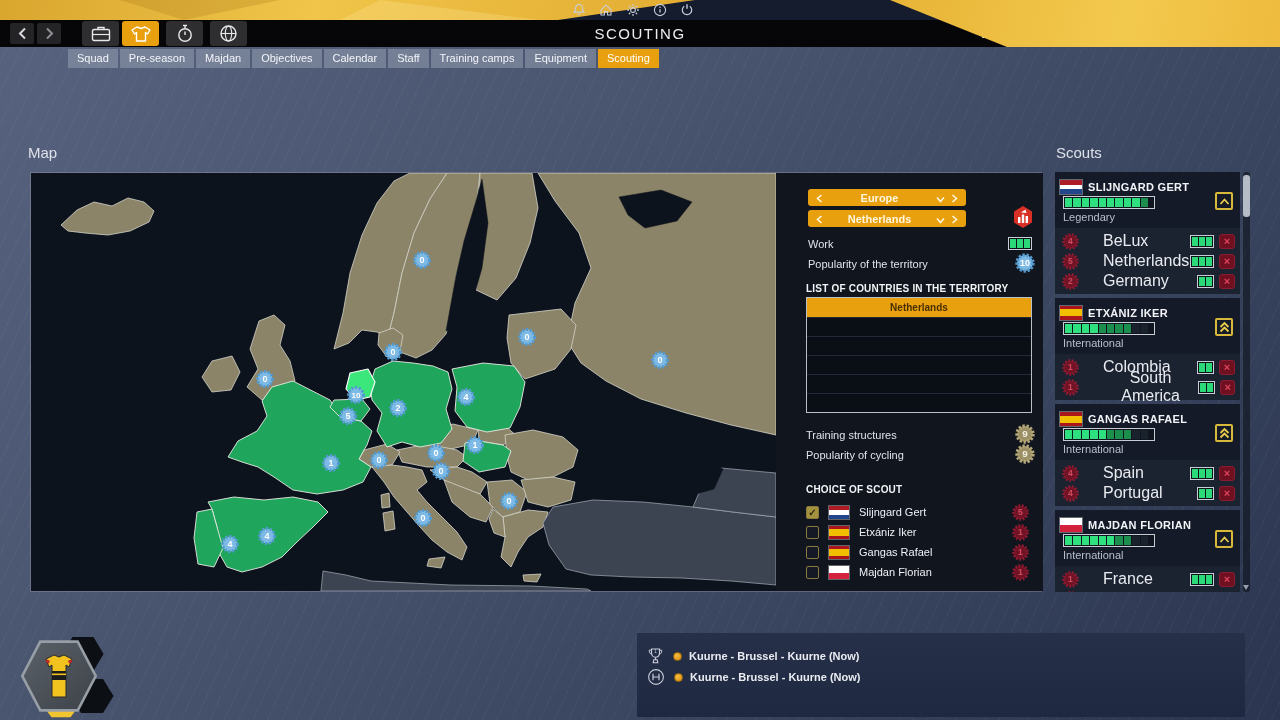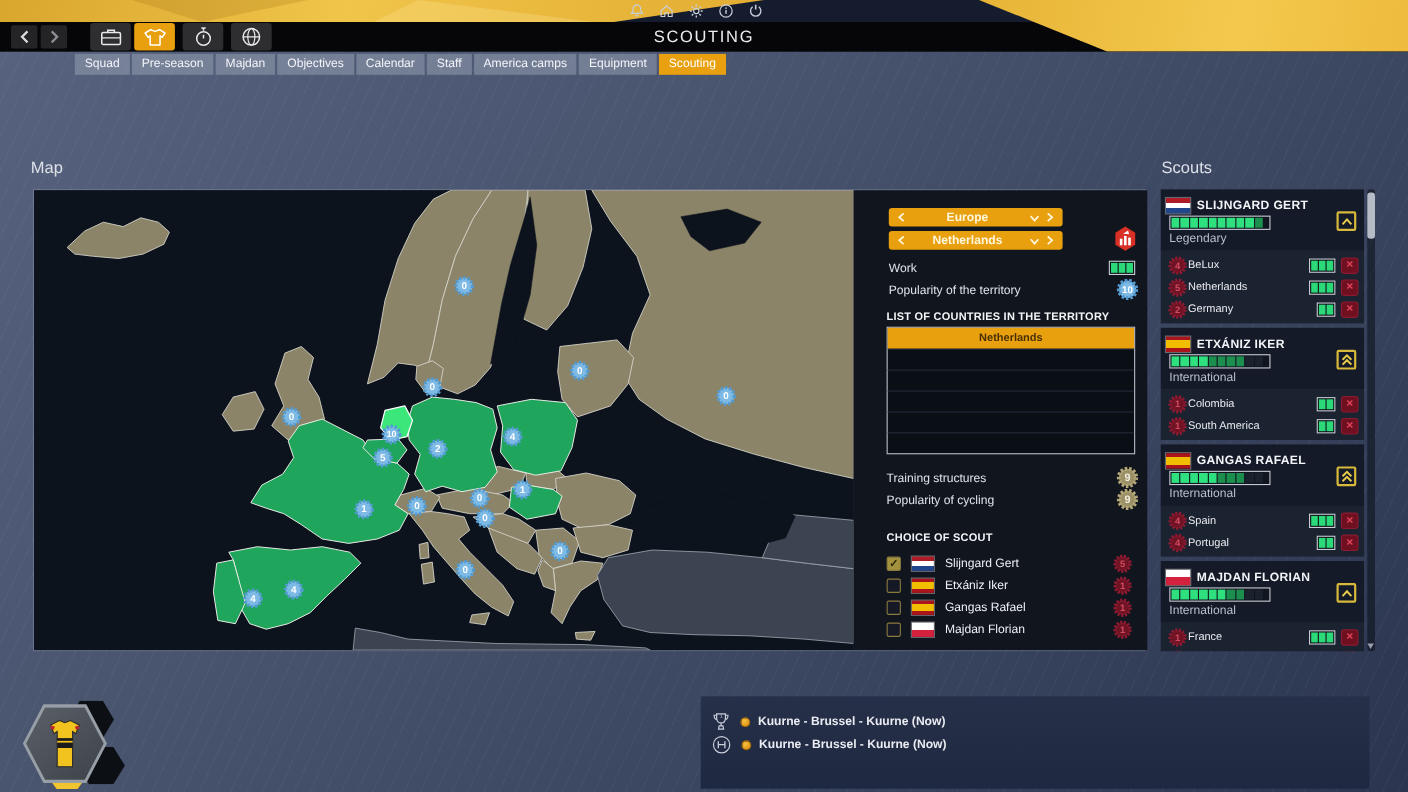--- a/index.html
+++ b/index.html
@@ -75,21 +75,21 @@
   .scard-h{position:relative;height:56px;background:#141a27;flex:none;}
   .scard-h .flag{position:absolute;left:5px;top:8px;width:22px;height:14px;}
   .s-name{position:absolute;left:33px;top:9px;font-size:11px;font-weight:bold;color:#f2f4f8;letter-spacing:.3px;}
   .s-level{position:absolute;left:8px;top:39px;font-size:11px;color:#b9bfcc;}
   .s-bar{position:absolute;left:8px;top:24px;width:92px;height:13px;border:1px solid #c8ccd4;background:#10151f;display:flex;gap:1px;padding:1px;}
   .s-bar .seg{width:7.4px;height:9px;}
   .seg.b{background:#2fe07e;} .seg.s{background:#1c8f4e;} .seg.e{background:#1a222e;}
   .chev-btn{position:absolute;right:7px;top:20px;width:18px;height:18px;border:2px solid #d8b93c;border-radius:2px;display:flex;align-items:center;justify-content:center;}
   .scard-m{background:#1c2330;padding:3px 0;}
   .m-row{height:20px;display:flex;align-items:center;}
-  .m-lbl{font-size:10px;color:#e9ebf1;margin-left:0;text-align:center;}
+  .m-lbl{font-size:16px;color:#e9ebf1;margin-left:23px;text-align:center;}
   .m-sp{flex:1;}
   .xbtn{width:16px;height:15px;background:#6e1020;border:1px solid #8c1b31;border-radius:3px;color:#e0445c;font-size:11px;font-weight:bold;
     display:flex;align-items:center;justify-content:center;line-height:1;margin:0 5px;}
   .scroll{position:absolute;left:1243px;top:172px;width:7px;height:420px;background:rgba(10,14,22,.55);border-radius:3px;z-index:3;}
   .scroll .thumb{position:absolute;left:0;top:3px;width:7px;height:42px;background:#b6bcc6;border-radius:3px;}
   .scroll .dn{position:absolute;left:0;bottom:2px;width:0;height:0;border-left:3.5px solid transparent;border-right:3.5px solid transparent;border-top:5px solid #979daa;}
   
   .f-left{position:absolute;left:35px;top:633px;width:592px;height:84px;background:linear-gradient(#273049,#1f2841);z-index:3;}
   .f-right{position:absolute;left:637px;top:633px;width:608px;height:84px;background:linear-gradient(#273049,#1f2841);z-index:3;}
   .f-lbl{position:absolute;left:0;width:173px;text-align:right;font-size:11px;color:#c9ceda;}
@@ -207,21 +207,21 @@
     </div>
   </div>
 
   <div class="tabsrow" id="tabsrow">
       <div class="mtab">Squad</div>
       <div class="mtab">Pre-season</div>
       <div class="mtab">Majdan</div>
       <div class="mtab">Objectives</div>
       <div class="mtab">Calendar</div>
       <div class="mtab">Staff</div>
-      <div class="mtab">America camps</div>
+      <div class="mtab">Training camps</div>
       <div class="mtab">Equipment</div>
       <div class="mtab active">Scouting</div>
     </div>
 
 
   <div class="section-h" style="top:144px;left:28px">Map</div>
   <div class="section-h" style="top:144px;left:1056px">Scouts</div>
 
   <div class="map-panel">
     <div class="map-svg-wrap">

